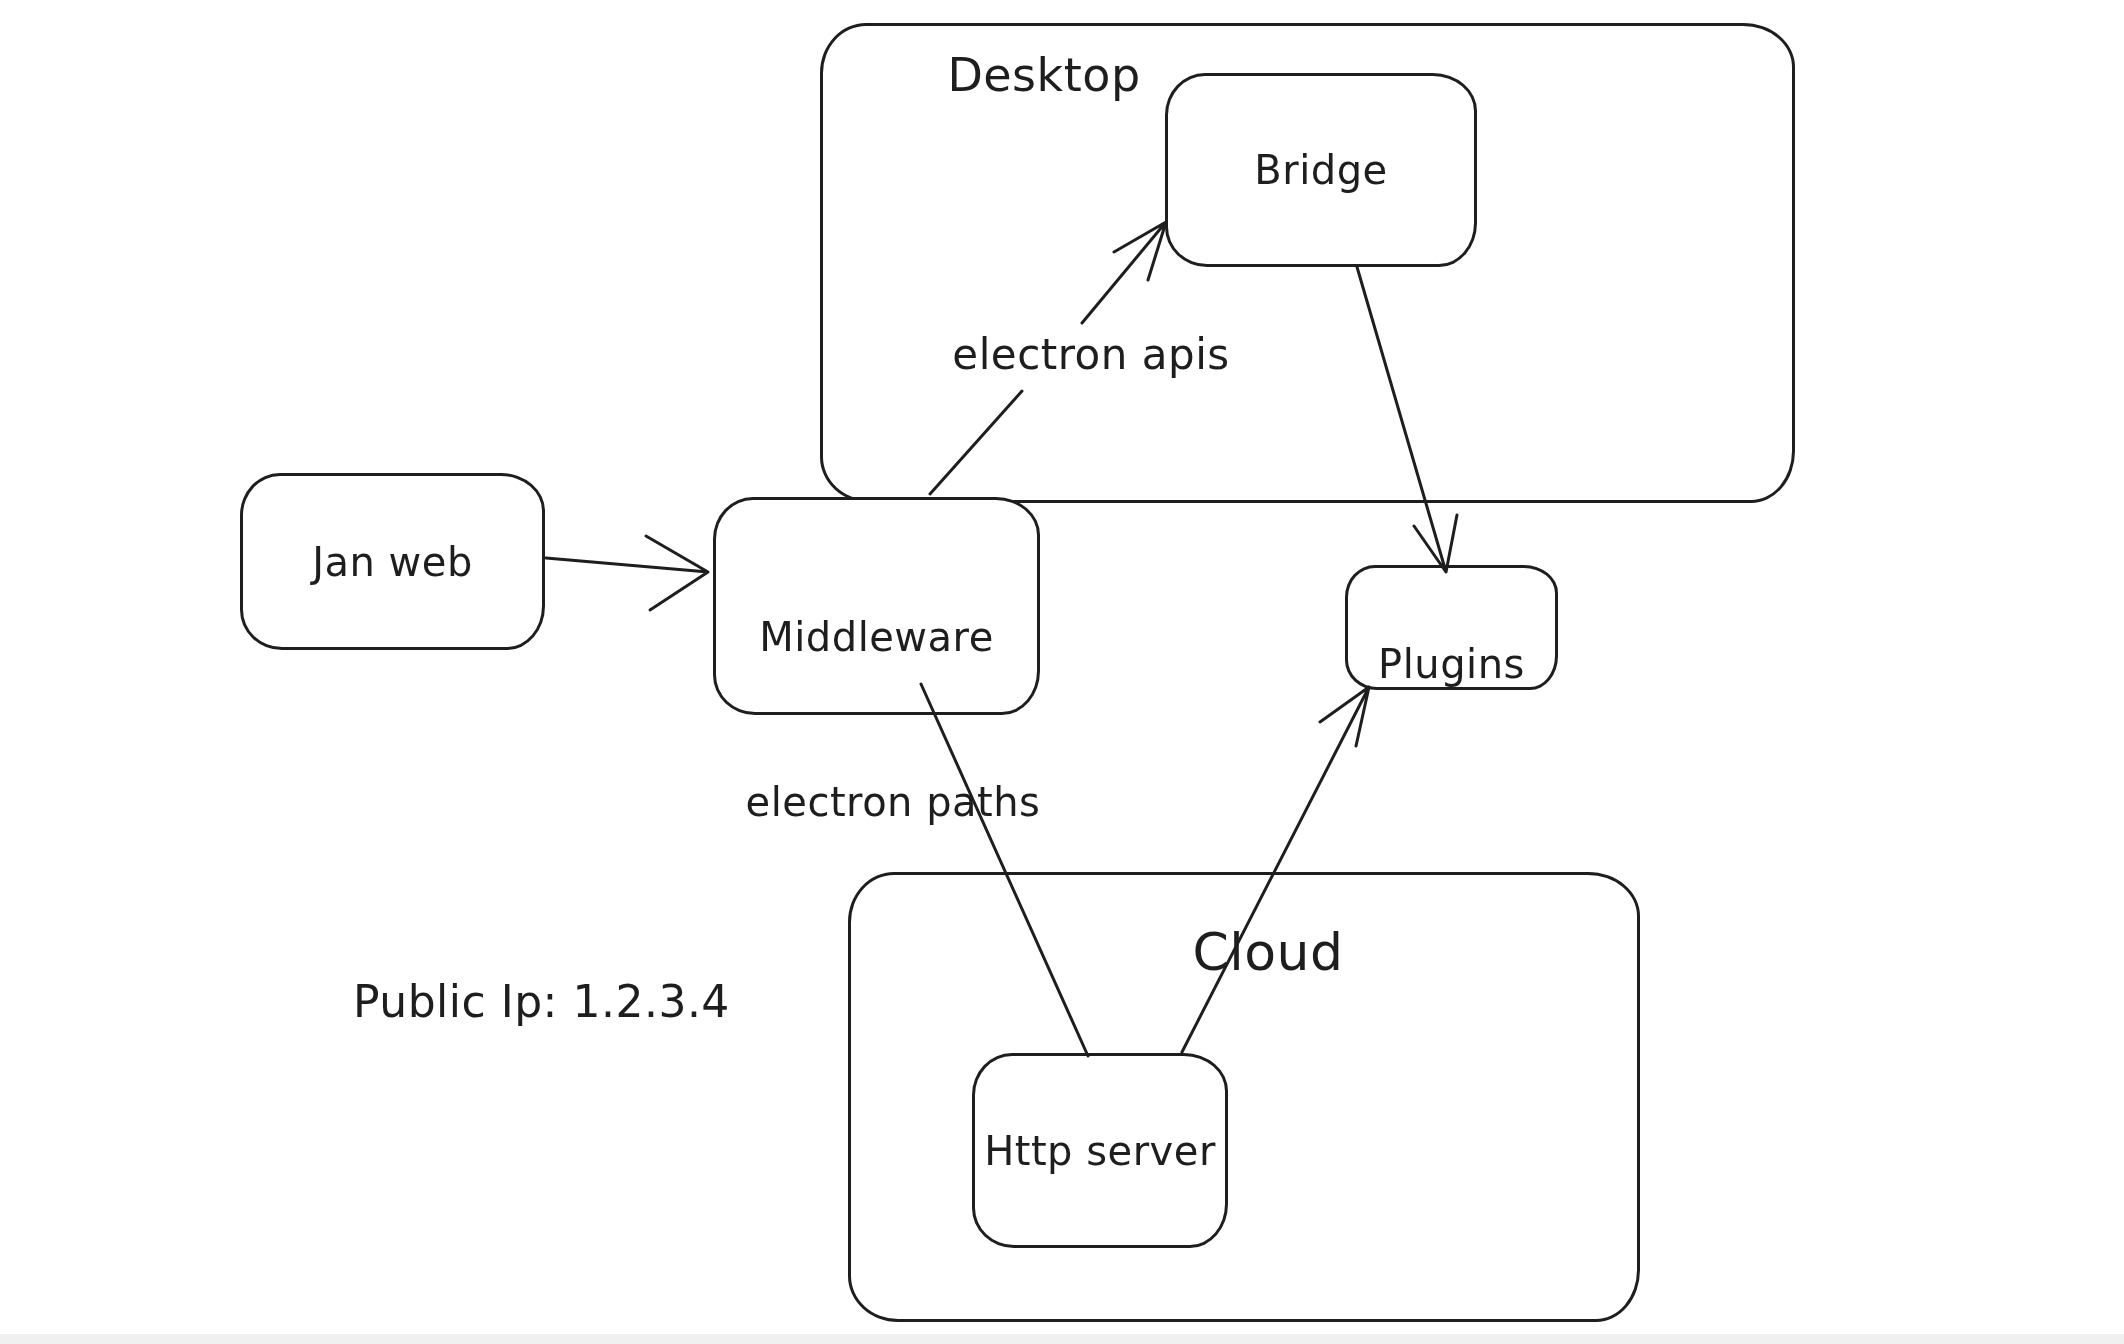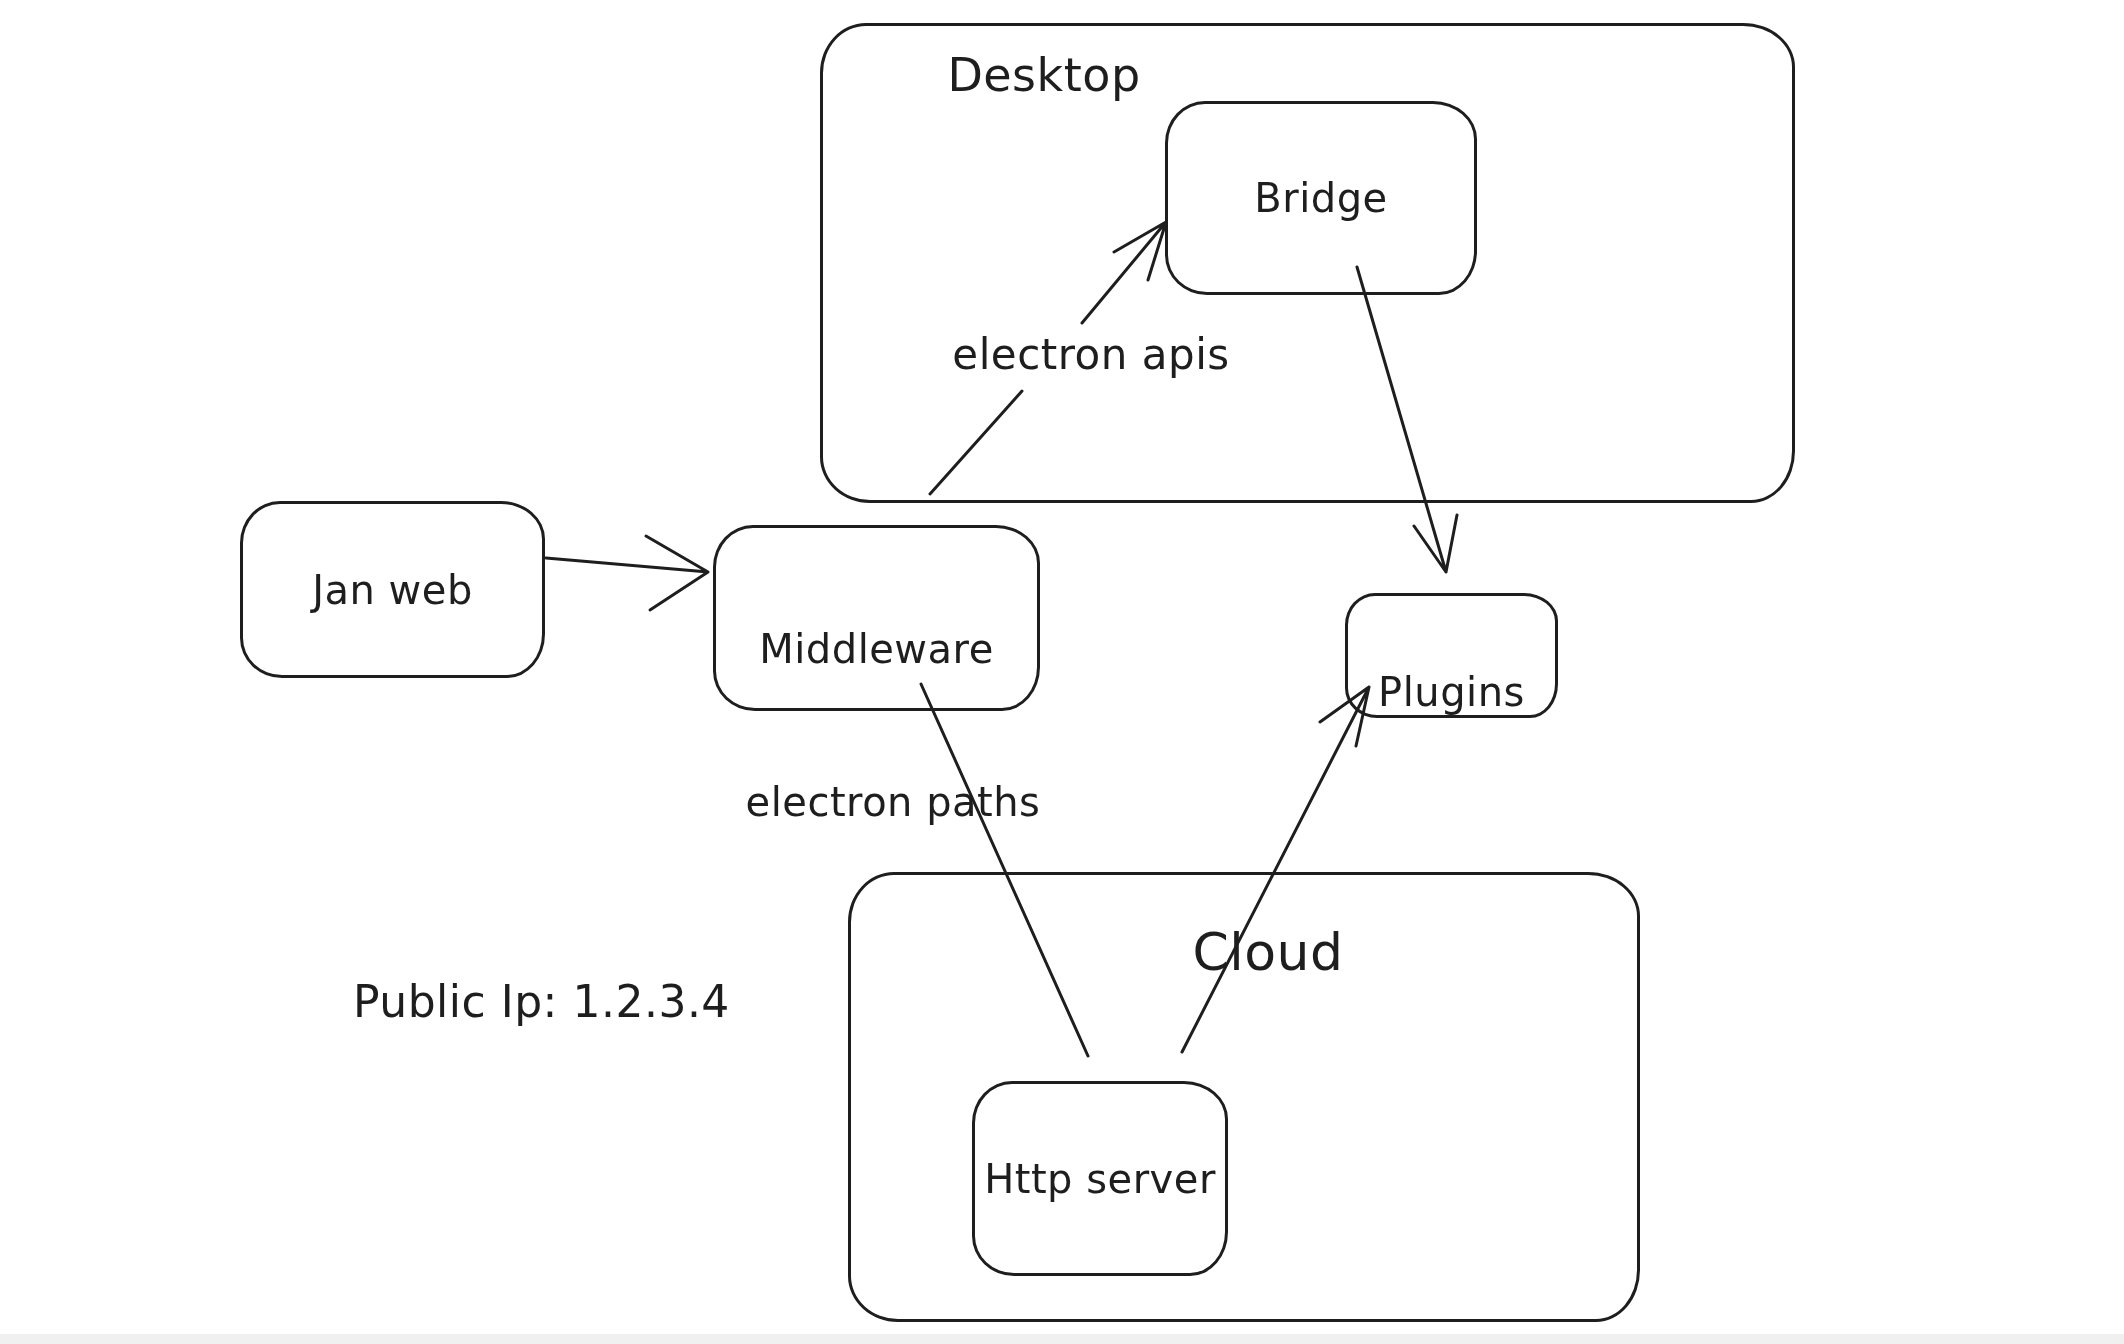--- a/index.html
+++ b/index.html
@@ -16,38 +16,37 @@
     position: absolute;
     border: 3px solid #1e1e1e;
     background: transparent;
     box-sizing: border-box;
   }
   .node {
     background: #ffffff;
     display: flex;
     align-items: center;
     justify-content: center;
-    margin-top: 28px;
   }
   .node-label {
     font-size: 40px;
     white-space: nowrap;
     letter-spacing: 0.5px;
   }
   
   .r-a { border-radius: 46px 52px 44px 50px / 50px 44px 52px 46px; }
   .r-b { border-radius: 40px 44px 38px 42px / 42px 38px 44px 40px; }
   .r-c { border-radius: 30px 34px 28px 32px / 32px 28px 34px 30px; align-items: flex-end; }
 
   .container-desktop { left: 820px; top: 23px;  width: 975px; height: 480px; }
   .container-cloud   { left: 848px; top: 872px; width: 792px; height: 450px; }
 
   .node-bridge     { left: 1165px; top: 73px;   width: 312px; height: 194px; }
   .node-jan-web    { left: 240px;  top: 473px;  width: 305px; height: 177px; }
-  .node-middleware { left: 713px;  top: 497px;  width: 327px; height: 186px; }
+  .node-middleware { left: 713px;  top: 497px;  width: 327px; height: 218px; }
   .node-middleware .node-label { padding-top: 62px; }
   .node-plugins    { left: 1345px; top: 565px;  width: 213px; height: 125px; }
   .node-http       { left: 972px;  top: 1053px; width: 256px; height: 195px; }
 
   .float-label {
     position: absolute;
     white-space: nowrap;
     letter-spacing: 0.5px;
   }
   .centered { text-align: left; transform: translateX(-50%); }

